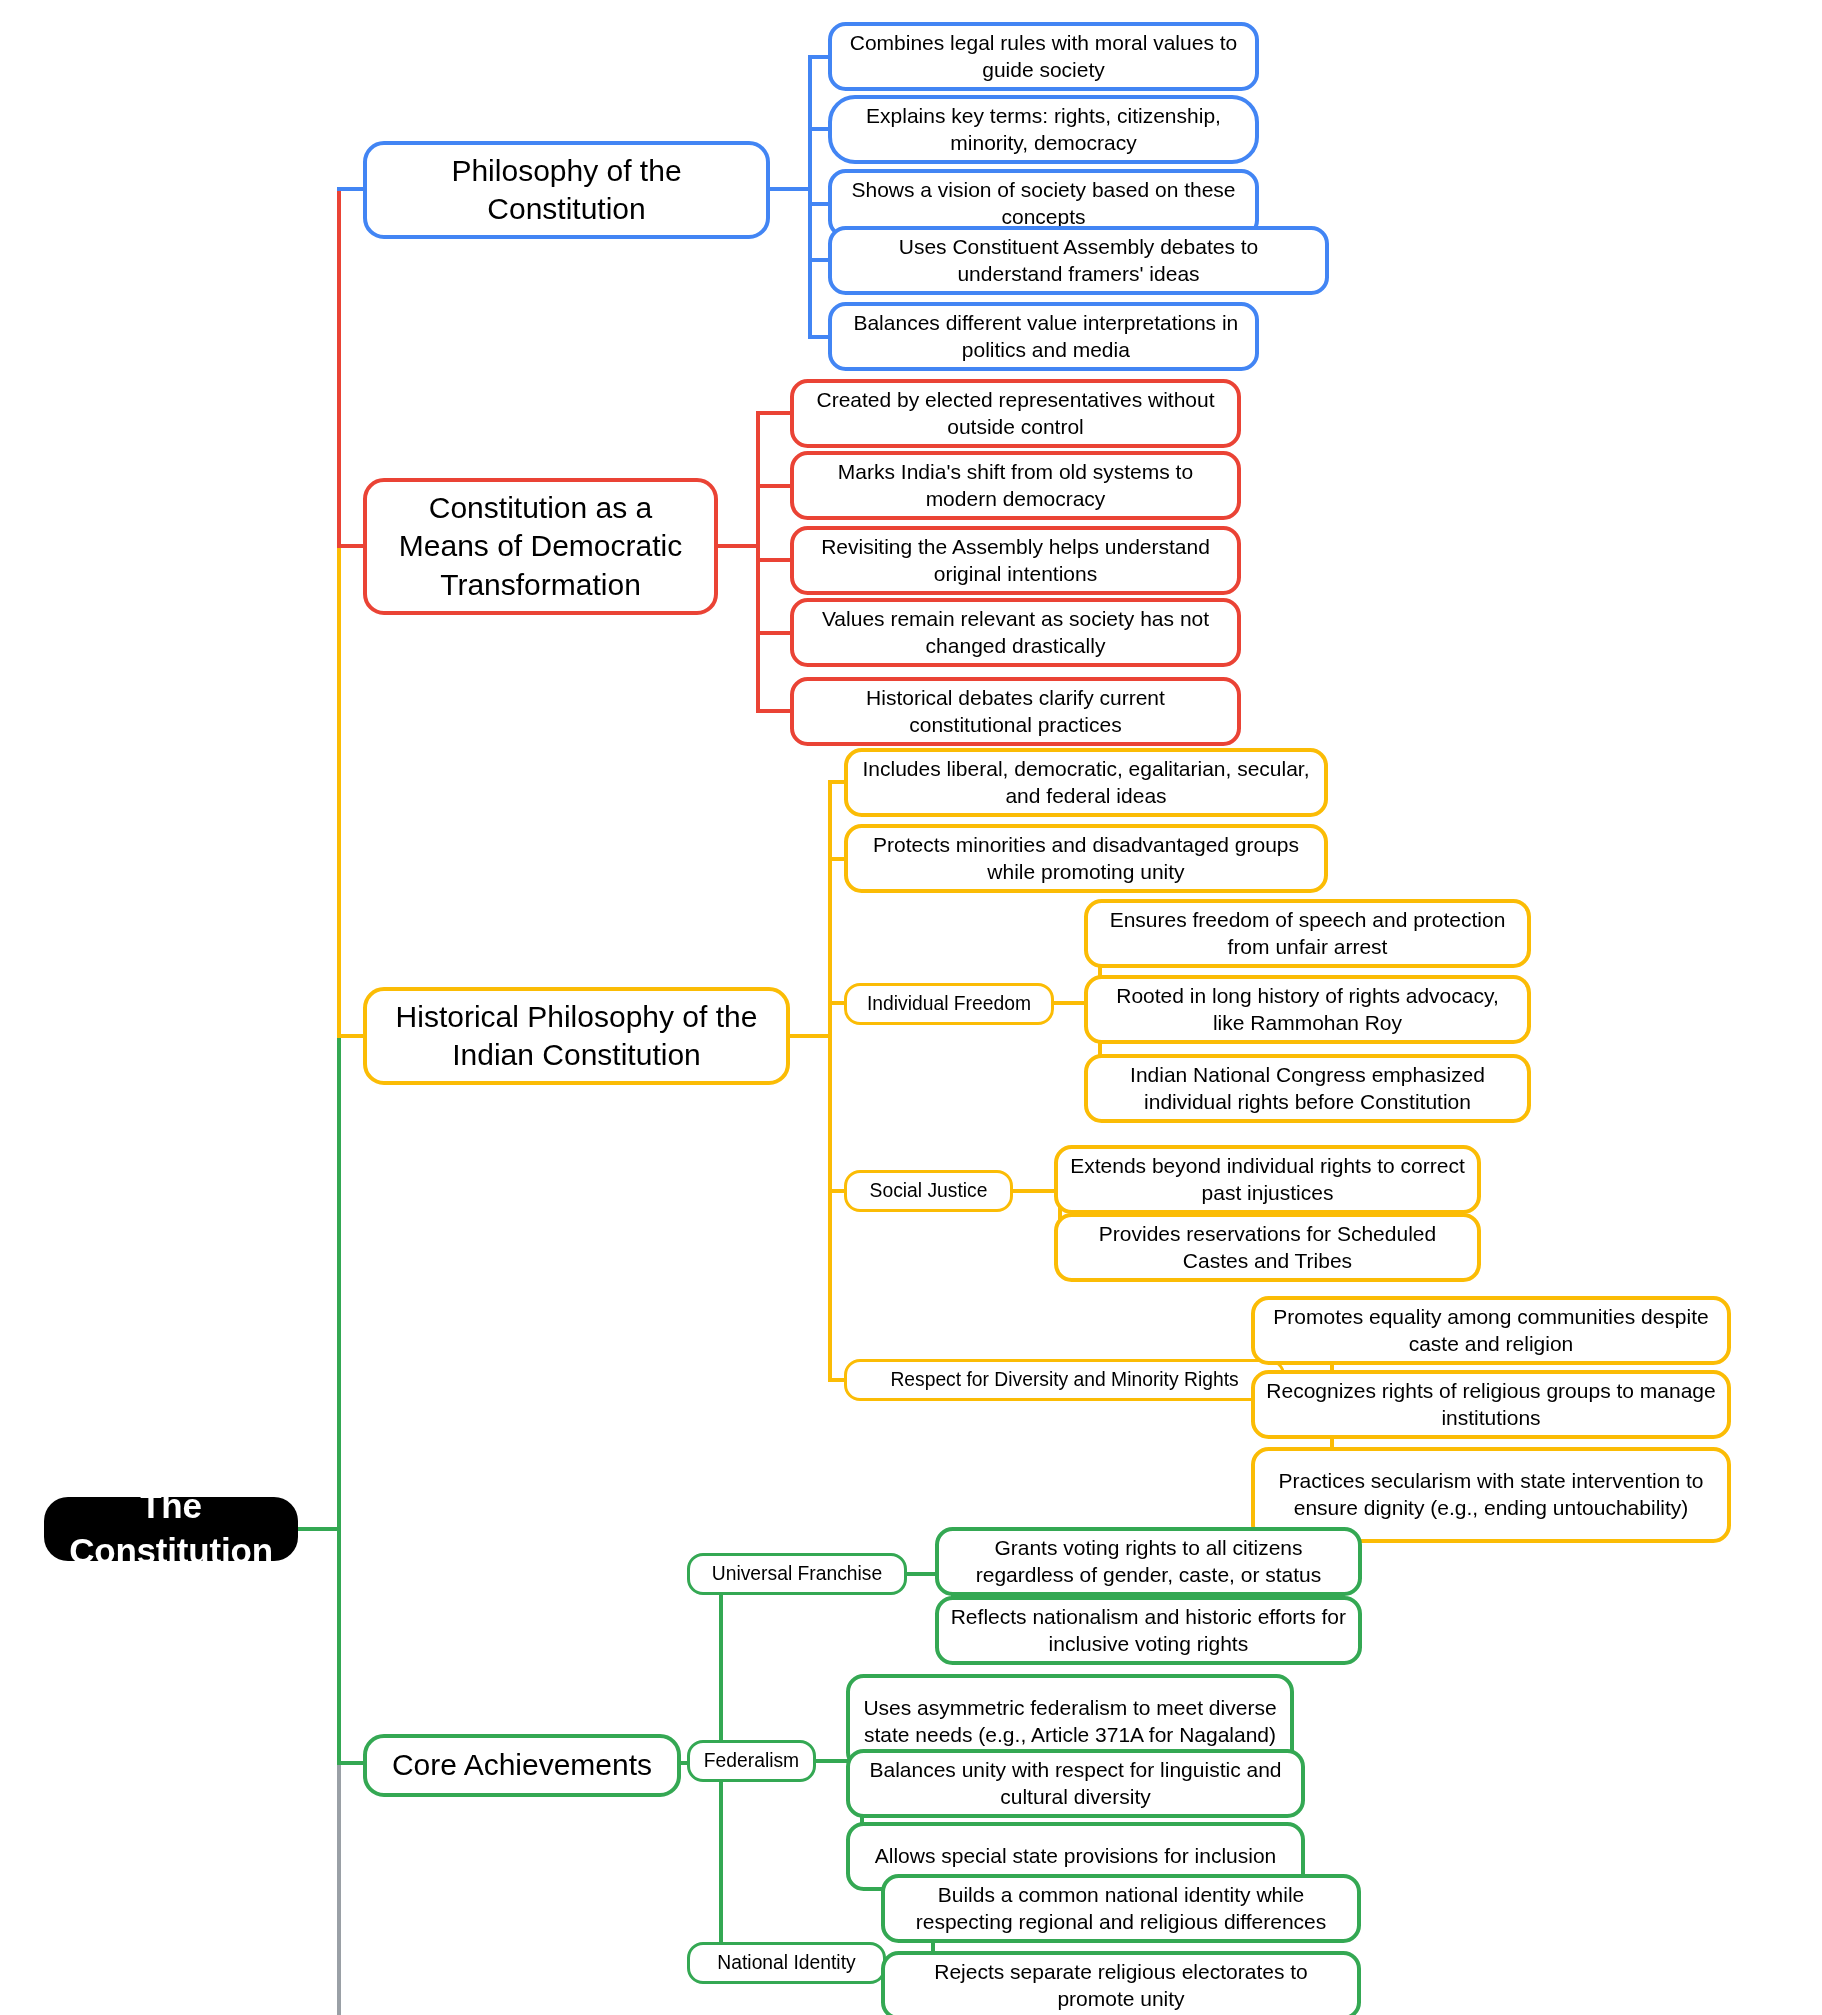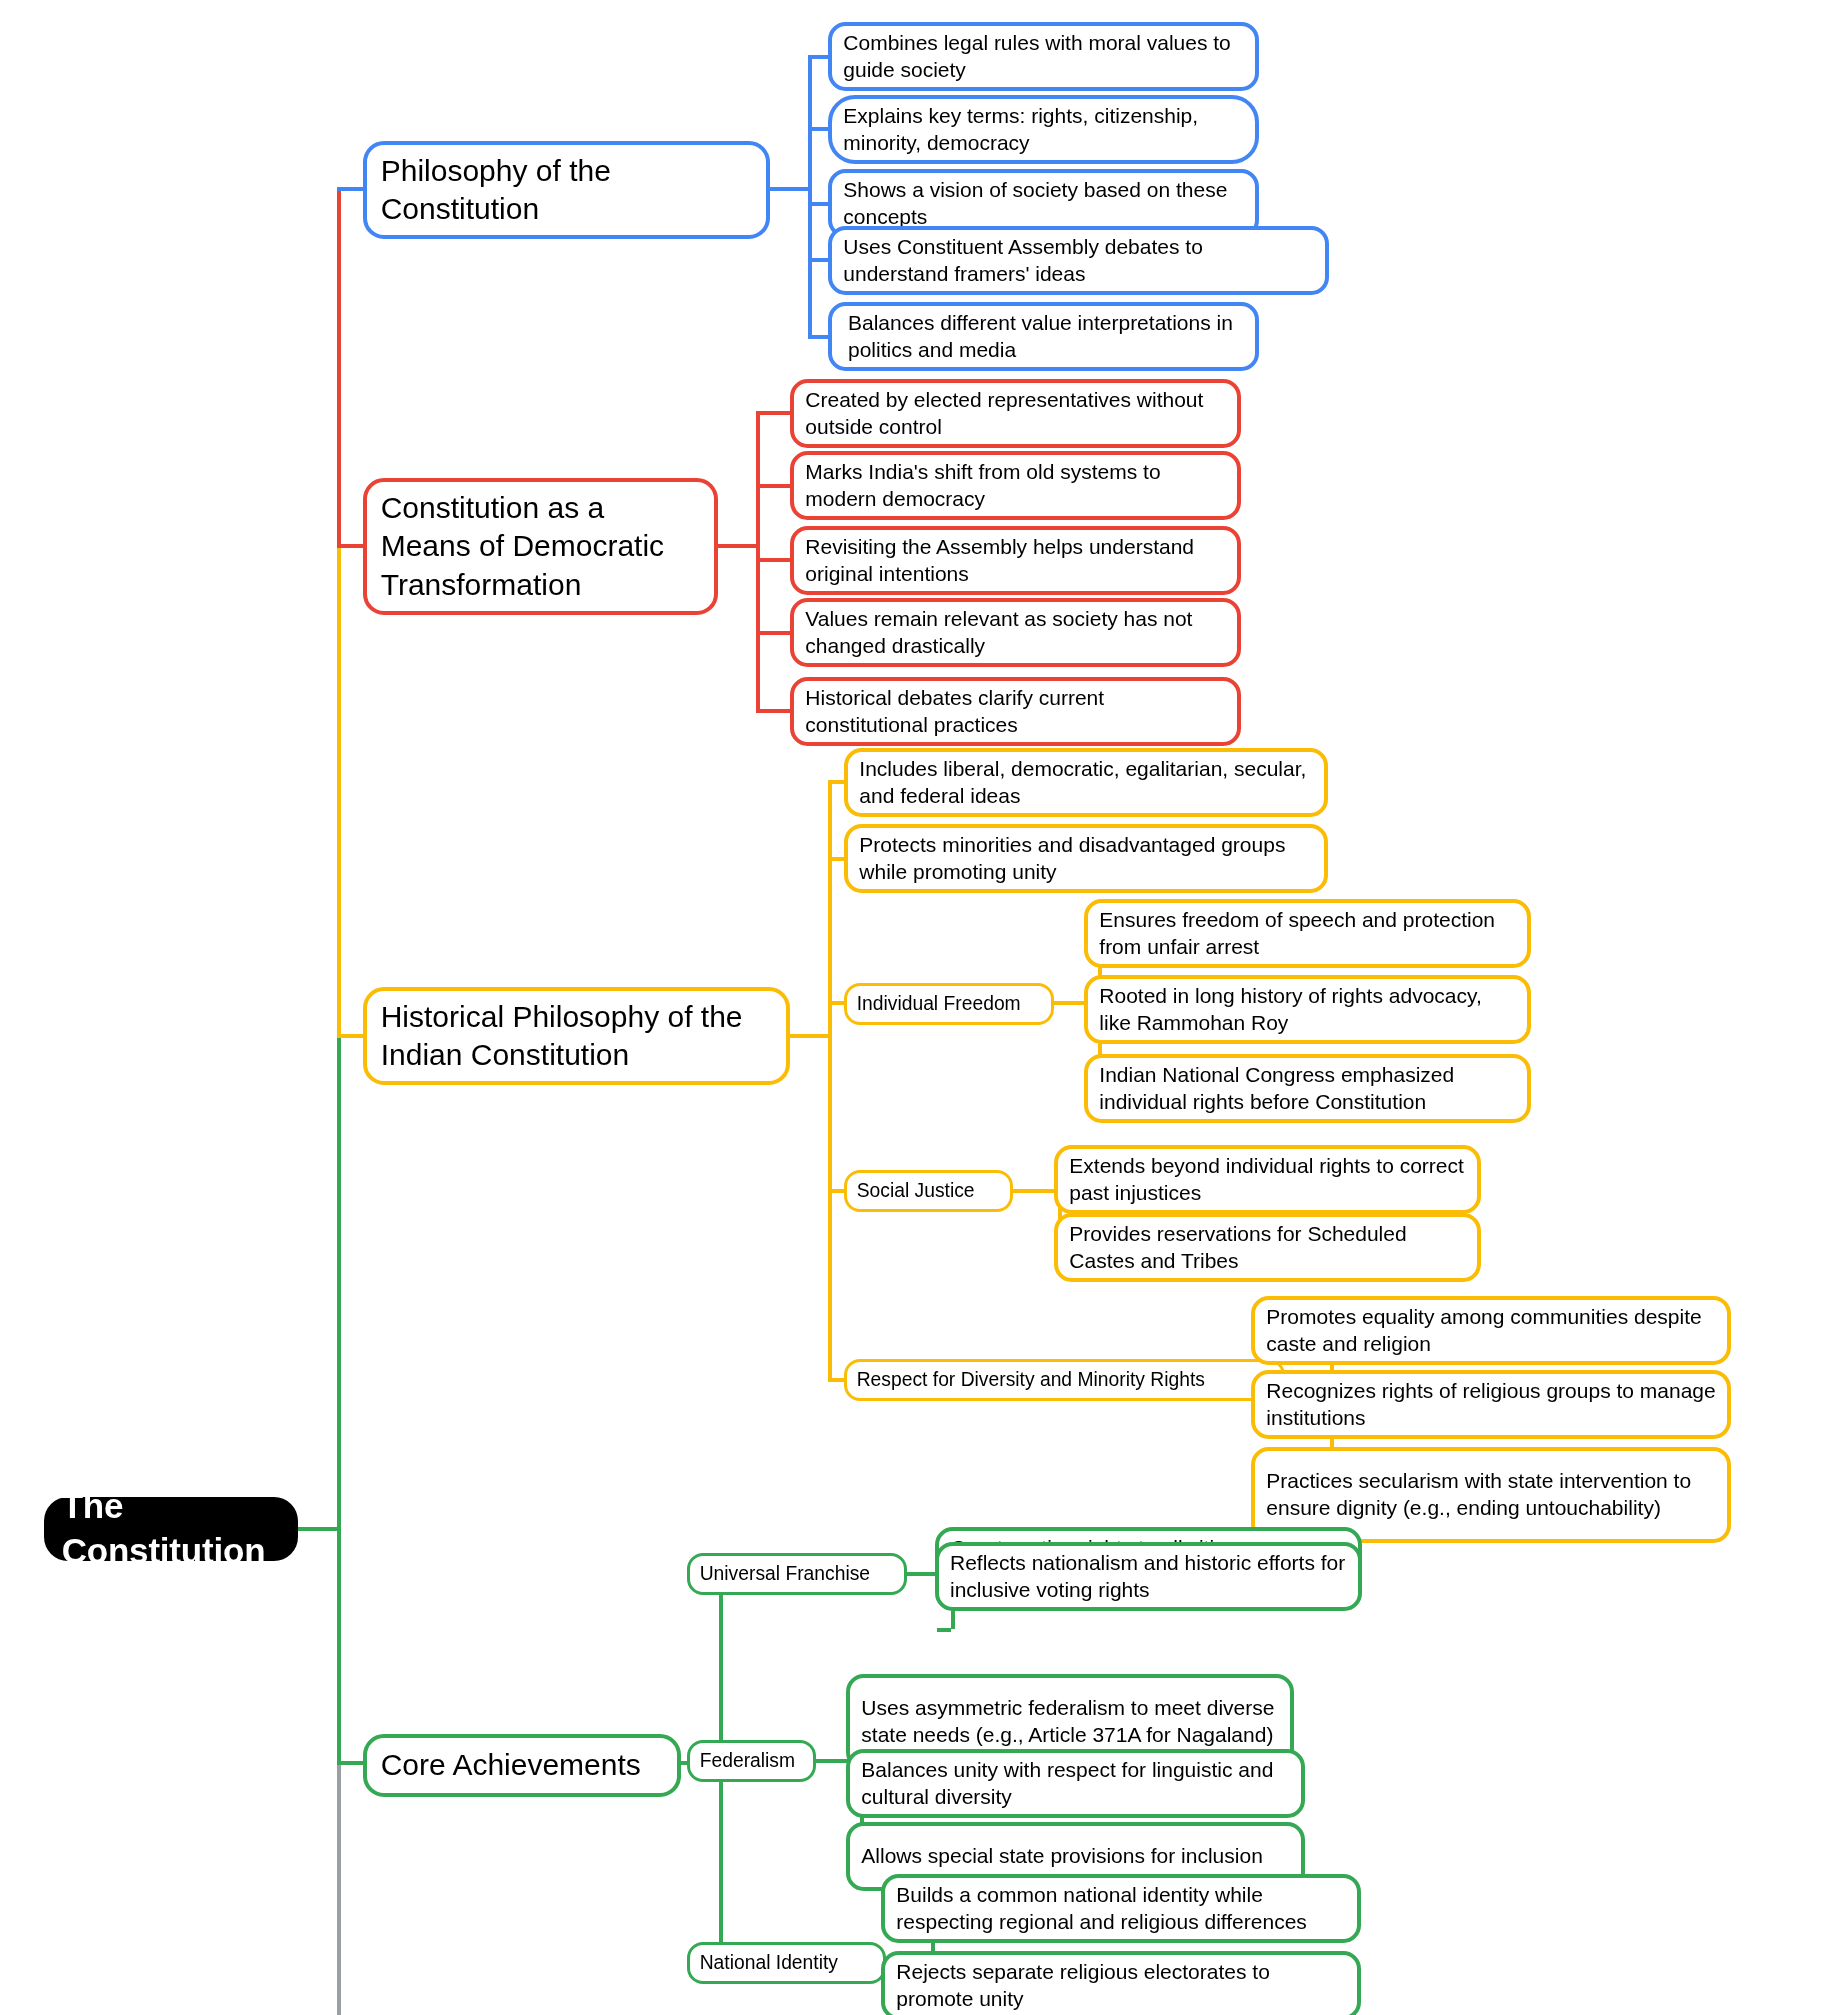--- a/index.html
+++ b/index.html
@@ -22,21 +22,21 @@
   
   .node{
     position:absolute;
     box-sizing:border-box;
     background:#fff;
     border-style:solid;
     border-radius:18.5px;
     display:flex;
     align-items:center;
     justify-content:center;
-    text-align:left;
+    text-align:center;
     line-height:1.28;
     padding:4px 10.5px;
     z-index:3;
   }
   .node span{display:block;width:100%;}
 
   
   .root{
     background:#000;
     color:#fff;
@@ -220,21 +220,21 @@
       <span>Core Achievements</span>
     </div>
     <div class="edge h e-green" style="left: 337px; top: 1761px; width: 29px;"></div>
     <div class="node lvl2 c-green" style="left: 687px; top: 1553px; width: 220px; height: 42px;">
       <span>Universal Franchise</span>
     </div>
     <div class="node leaf c-green" style="left: 935px; top: 1527px; width: 427px; height: 69px;">
       <span>Grants voting rights to all citizens regardless of gender, caste, or status</span>
     </div>
     <div class="edge h e-green" style="left: 937px; top: 1560px; width: 13.7px;"></div>
-    <div class="node leaf c-green" style="left: 935px; top: 1542px; width: 427px; height: 69px; padding-left: 11px;">
+    <div class="node leaf c-green" style="left: 935px; top: 1596px; width: 427px; height: 69px; padding-left: 11px;">
       <span>Reflects nationalism and historic efforts for inclusive voting rights</span>
     </div>
     <div class="edge h e-green" style="left: 937px; top: 1628px; width: 13.7px;"></div>
     <div class="edge h e-green" style="left: 904px; top: 1572px; width: 50px;"></div>
     <div class="edge v e-green" style="left: 951px; top: 1560px; height: 69px;"></div>
     <div class="node lvl2 c-green" style="left: 687px; top: 1740px; width: 129px; height: 42px;">
       <span>Federalism</span>
     </div>
     <div class="node leaf c-green" style="left: 846px; top: 1674px; width: 448px; height: 96px;">
       <span>Uses asymmetric federalism to meet diverse state needs (e.g., Article 371A for Nagaland)</span>

